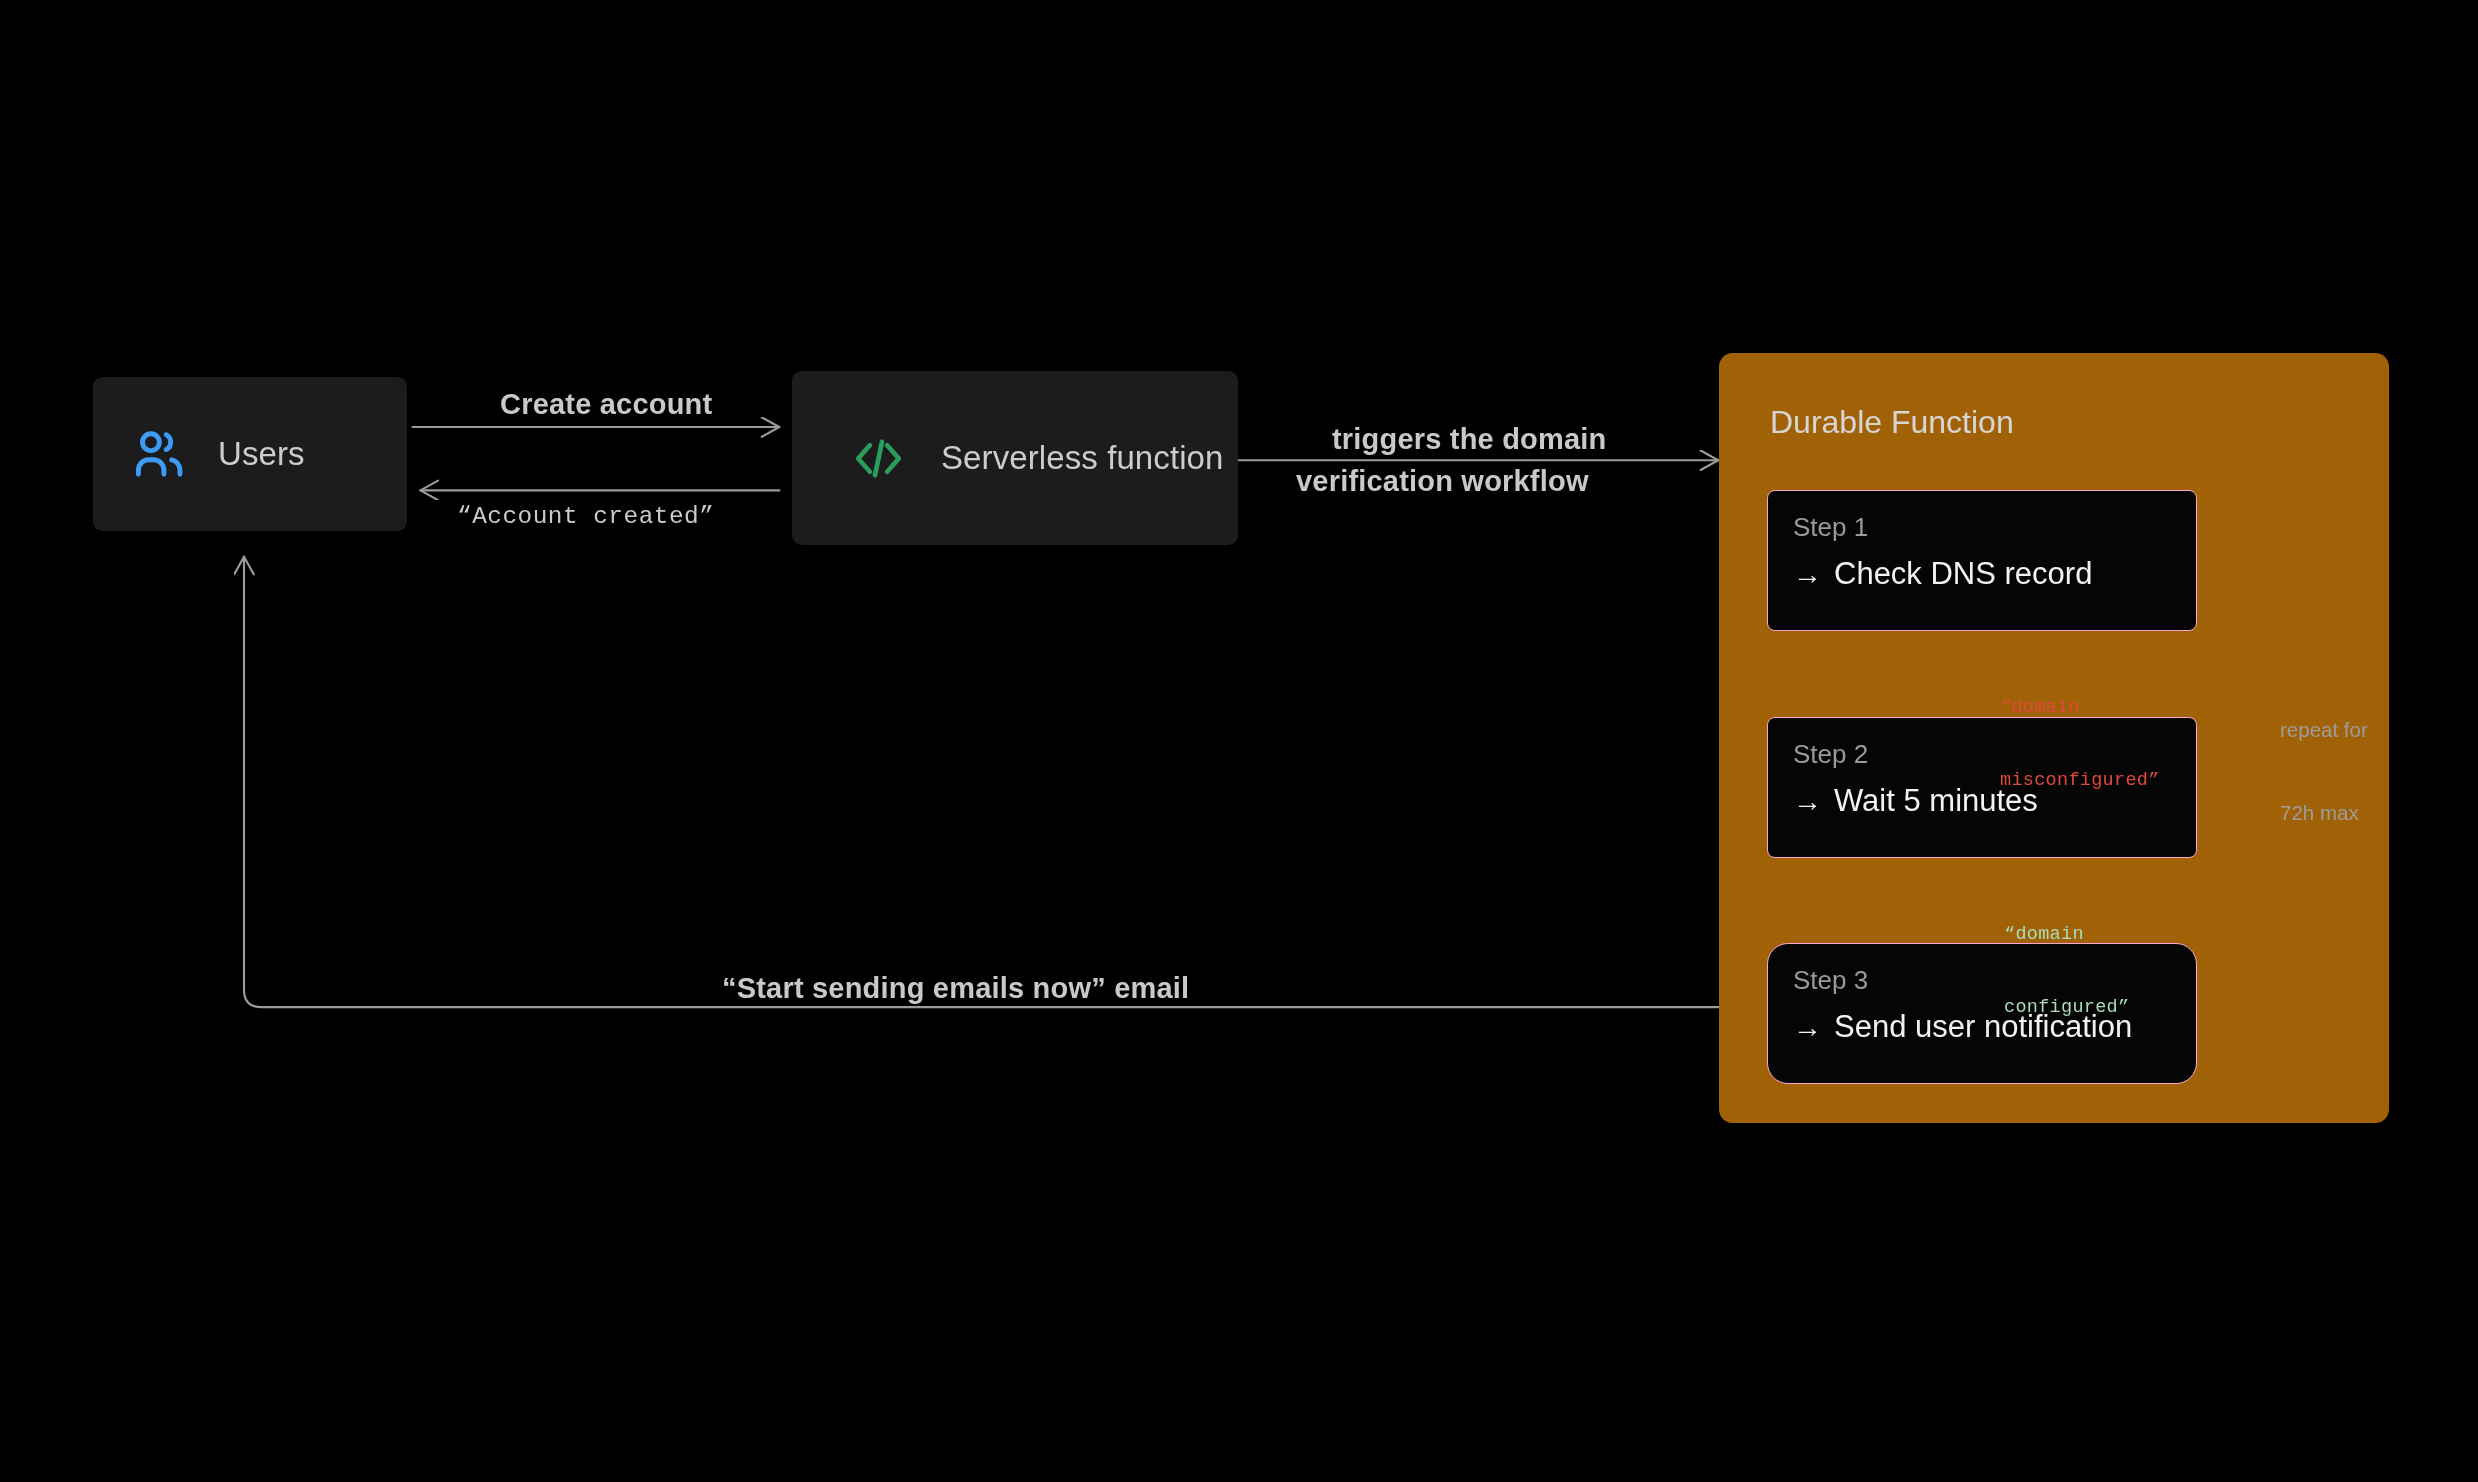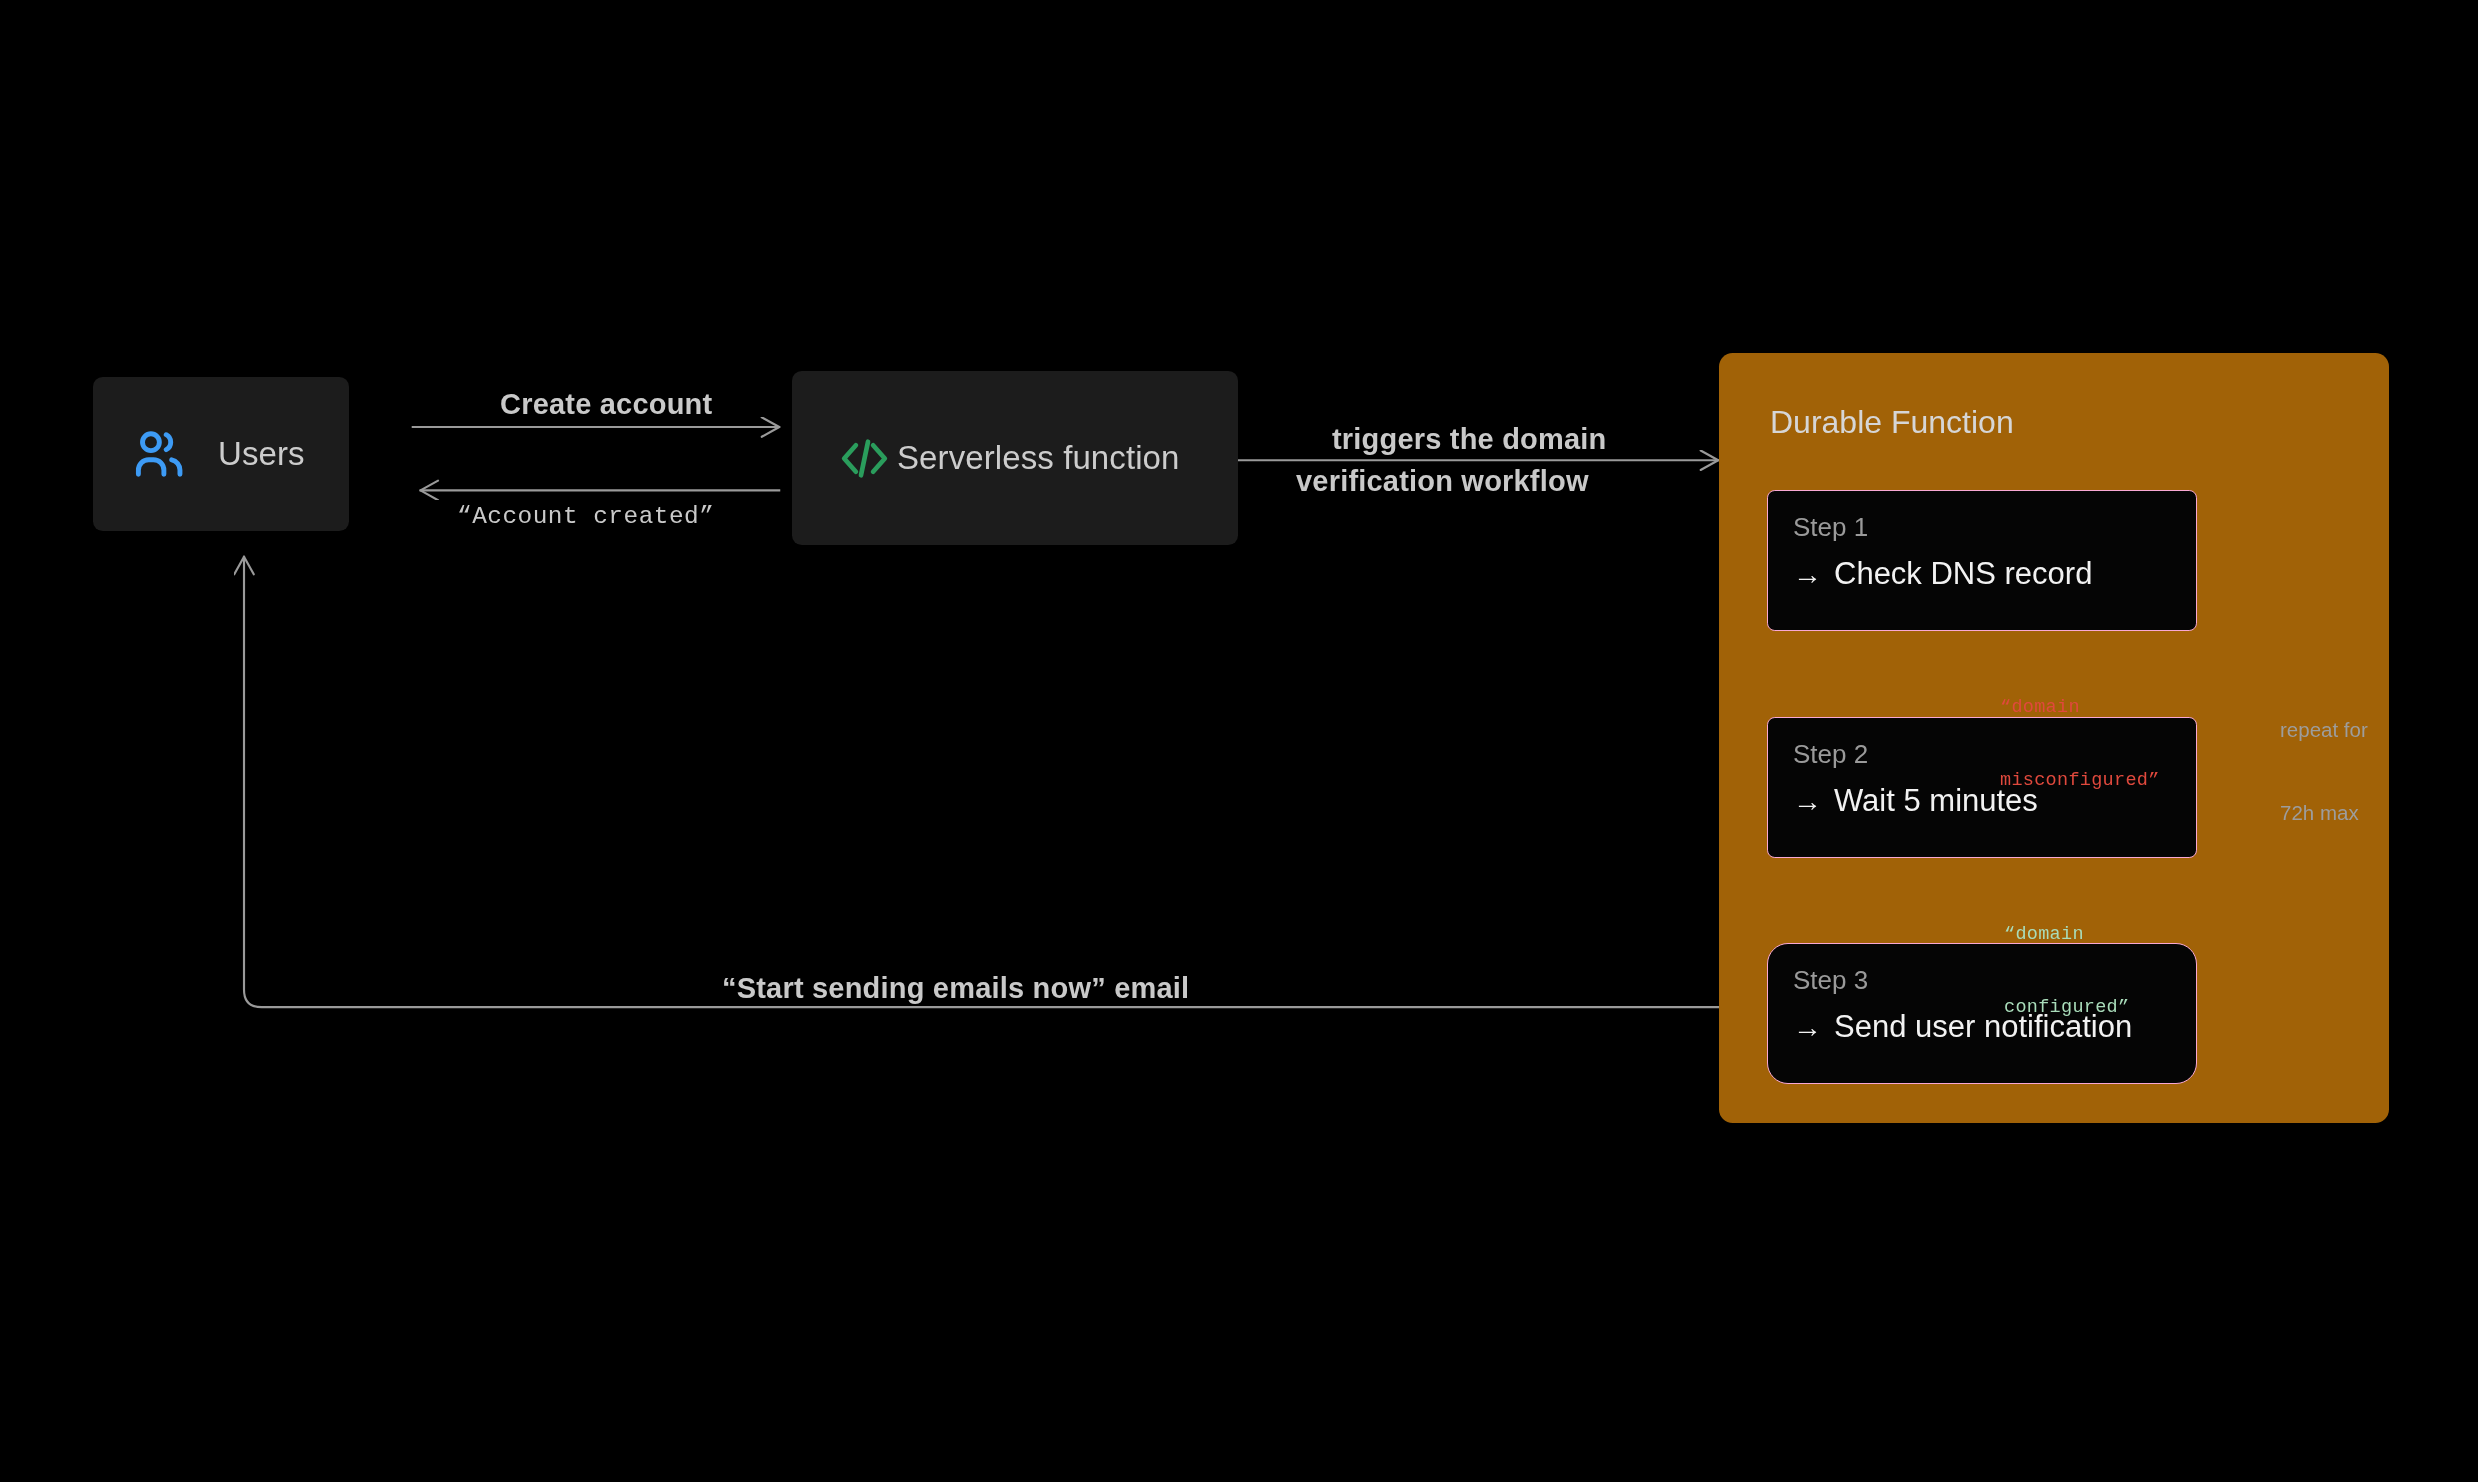--- a/index.html
+++ b/index.html
@@ -178,33 +178,33 @@
 
     <g>
       <path d="M2252,813 L2322,813 L2322,576 L2262,576" fill="none" stroke="#9a9a9a" stroke-width="2" stroke-linejoin="miter" marker-end="url(#ah-small)"></path>
     </g>
 
     <g>
       <path d="M1812,1033 L268,1033 Q250,1033 250,1015 L250,570" fill="none" stroke="#9a9a9a" stroke-width="2.2" marker-end="url(#ah-right-lg)"></path>
     </g>
   </svg>
 
-  <div class="node" id="users-node" style="left:93px; top:377px; width:256px; height:154px; padding-left:41px; gap:27px;">
+  <div class="node" id="users-node" style="left:93px; top:377px; width:314px; height:154px; padding-left:41px; gap:27px;">
     <span class="node-icon">
       <svg width="57" height="49" viewBox="0 0 29 25" xmlns="http://www.w3.org/2000/svg">
         <circle cx="8.6" cy="6.2" r="4.3" fill="none" stroke="#3d9bf5" stroke-width="2.5"></circle>
         <path d="M2.2 22.6 v-2.1 a5.3 5.3 0 0 1 5.3-5.3 h2.4 a5.3 5.3 0 0 1 5.3 5.3 v2.1" fill="none" stroke="#3d9bf5" stroke-width="2.5" stroke-linecap="round"></path>
         <path d="M16.4 2.4 a4.3 4.3 0 0 1 0 7.6" fill="none" stroke="#3d9bf5" stroke-width="2.5" stroke-linecap="round"></path>
         <path d="M19.2 15.2 a5.3 5.3 0 0 1 4.2 5.2 v2.2" fill="none" stroke="#3d9bf5" stroke-width="2.5" stroke-linecap="round"></path>
       </svg>
     </span>
     <span class="node-label">Users</span>
   </div>
 
-  <div class="node" id="serverless-node" style="left:792px; top:371px; width:446px; height:174px; padding-left:47px; gap:7px;">
+  <div class="node" id="serverless-node" style="left:792px; top:371px; width:446px; height:174px; padding-left:61px; gap:37px;">
     <span class="node-icon">
       <svg width="51" height="43" viewBox="0 0 26 22" xmlns="http://www.w3.org/2000/svg">
         <path d="M8.6 4.2 L2.6 11 L8.6 17.8" fill="none" stroke="#2a9d5c" stroke-width="2.4" stroke-linecap="round" stroke-linejoin="round"></path>
         <path d="M17.4 4.2 L23.4 11 L17.4 17.8" fill="none" stroke="#2a9d5c" stroke-width="2.4" stroke-linecap="round" stroke-linejoin="round"></path>
         <path d="M14.8 2.4 L11.2 19.6" fill="none" stroke="#2a9d5c" stroke-width="2.4" stroke-linecap="round"></path>
       </svg>
     </span>
     <span class="node-label">Serverless function</span>
   </div>
 

